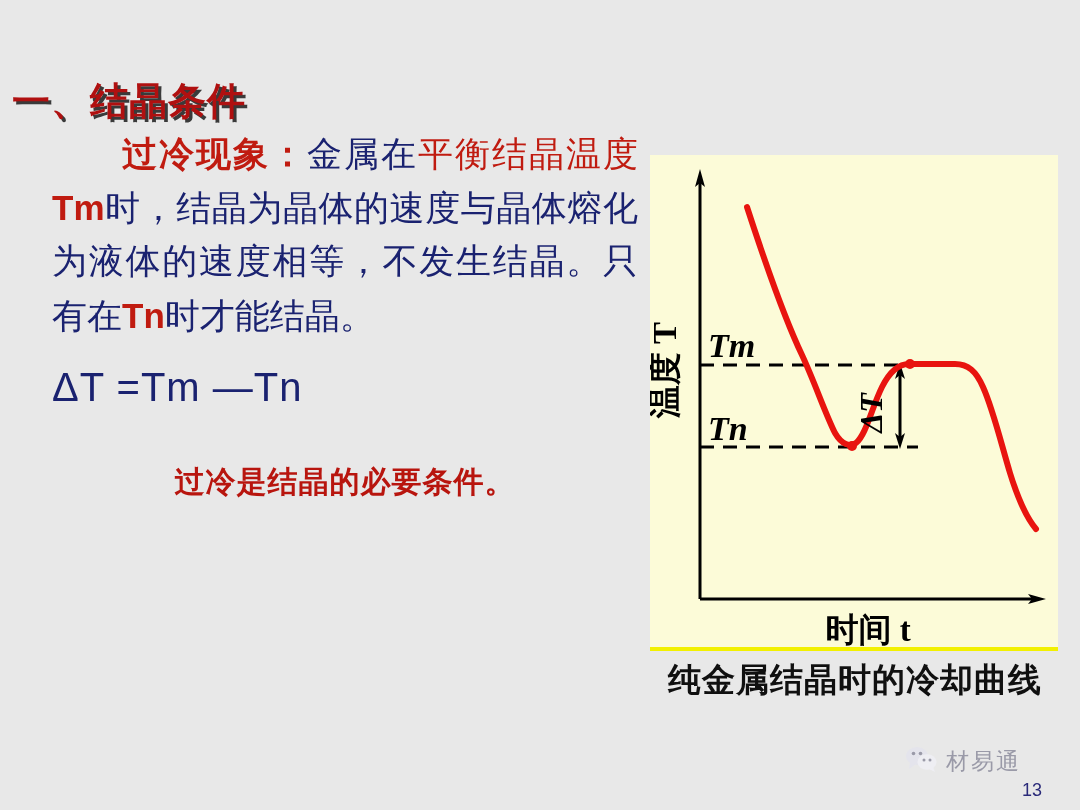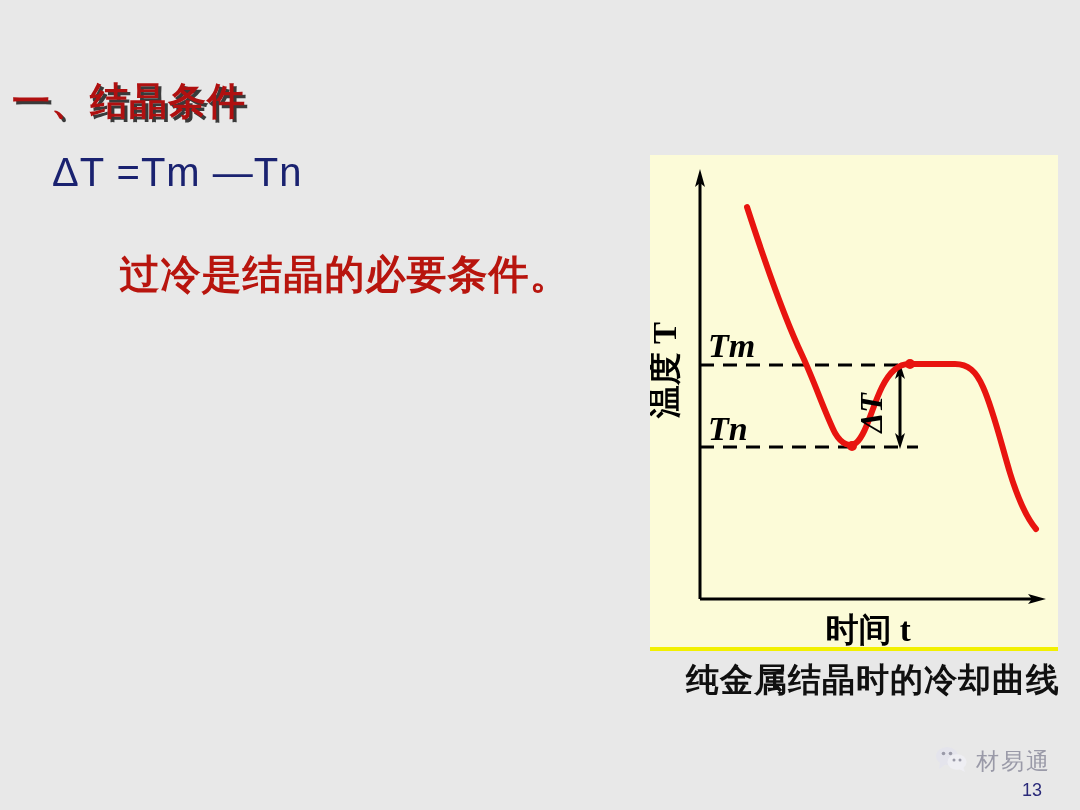--- a/index.html
+++ b/index.html
@@ -61,21 +61,21 @@
   #formula-line {
     font-family: "Liberation Sans", sans-serif;
     font-size: 40px;
     color: #1a2270;
     text-align: left;
     margin: 22px 0 0 0;
     letter-spacing: 1px;
   }
   #conclusion-line {
     font-family: "Liberation Serif", serif;
-    font-size: 40px;
+    font-size: 30px;
     font-weight: bold;
     color: #b8150e;
     text-align: center;
     margin: 52px 0 0 0;
     letter-spacing: 1px;
   }
 
   
   #figure-panel {
     position: absolute;
@@ -90,33 +90,33 @@
   #chart-svg {
     display: block;
     width: 408px;
     height: 496px;
   }
   #figure-caption {
     position: absolute;
     left: 650px;
     top: 658px;
     width: 410px;
-    text-align: right;
+    text-align: center;
     font-family: "Liberation Serif", serif;
     font-size: 33px;
     font-weight: bold;
     color: #101010;
     letter-spacing: 1px;
     white-space: nowrap;
   }
 
   
   #watermark {
     position: absolute;
-    left: 935px;
+    left: 905px;
     top: 746px;
     display: flex;
     align-items: center;
     gap: 7px;
   }
   #watermark-text {
     font-family: "Liberation Serif", serif;
     font-size: 23px;
     color: #9a9aa8;
     letter-spacing: 2px;
@@ -130,20 +130,21 @@
     color: #2b2b7a;
   }
 </style>
 </head>
 <body>
 
 <div id="slide-title">一、结晶条件</div>
 
 <div id="left-column">
 
+  <p class="para"><span class="red-bold">过冷现象：</span><span>金属在</span><span class="red">平衡</span><span class="red">结晶温度</span><span class="red sans">Tm</span><span>时，结晶为晶体的速度与晶体熔化为液体的速度相等，不发生结晶。只有在</span><span class="red sans">Tn</span><span>时才能结晶。</span></p>
 
 
   <div id="formula-line">ΔT =Tm —Tn</div>
 
   <div id="conclusion-line">过冷是结晶的必要条件。</div>
 </div>
 
 <div id="figure-panel">
   <svg id="chart-svg" viewBox="0 0 408 496">
 

